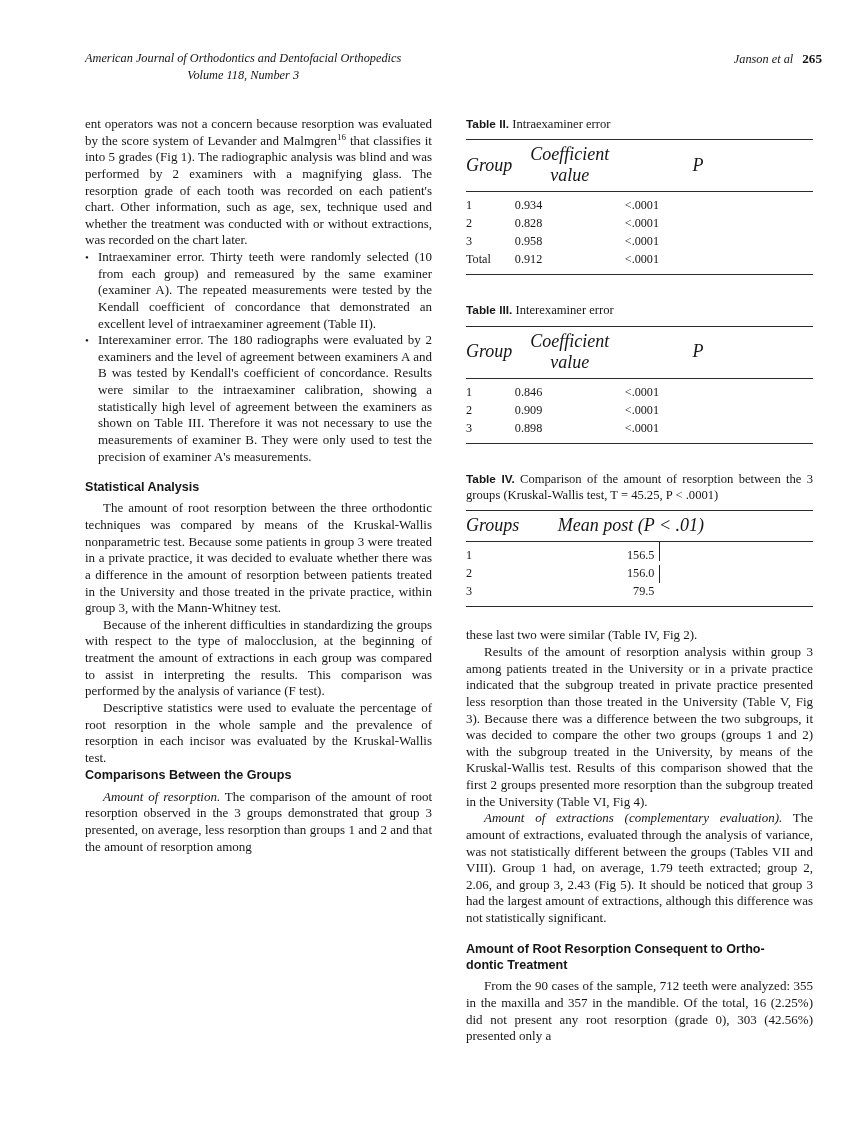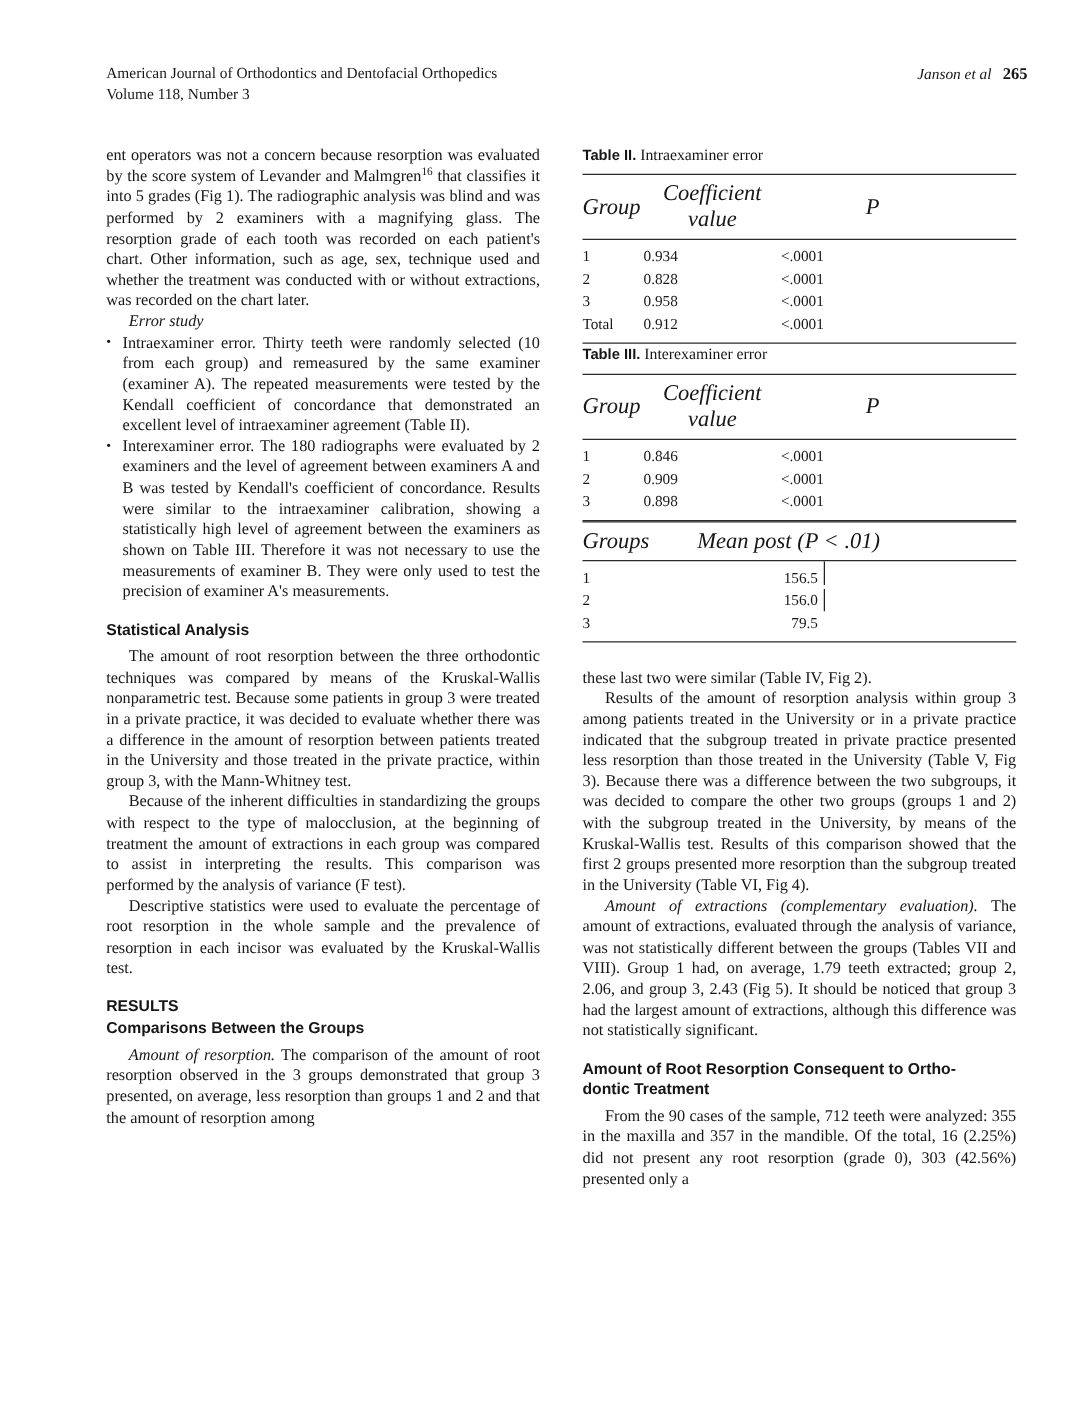--- a/index.html
+++ b/index.html
@@ -1,20 +1,20 @@
 <!DOCTYPE html>
 <html><head>
 <meta charset="utf-8">
 <style>
   html,body{margin:0;padding:0;}
   body{width:866px;height:1122px;background:#ffffff;font-family:"Liberation Serif",serif;color:#161616;}
   .page{position:relative;width:866px;height:1122px;background:#ffffff;overflow:hidden;}
 
   .page-header{position:absolute;top:50px;left:85px;width:737px;display:flex;justify-content:space-between;align-items:flex-start;}
-  .hdr-left{font-size:12.3px;line-height:1.4;}
+  .hdr-left{font-style:italic;font-size:12.3px;line-height:1.4;text-align:center;}
   .hdr-right{font-size:12.3px;white-space:nowrap;padding-top:1px;}
   .hdr-authors{font-style:italic;}
   .hdr-page{font-weight:bold;font-size:13.2px;margin-left:9px;}
 
   .columns{position:absolute;top:116px;left:85px;width:737px;display:flex;gap:34px;}
   .col{width:347px;}
 
   p{margin:0;}
   .body-text{font-size:13px;line-height:1.28;text-align:justify;}
   .indent{text-indent:18px;}
@@ -22,21 +22,21 @@
   sup{font-size:9px;line-height:0;}
 
   .bullet-item{display:flex;}
   .bullet-marker{flex:0 0 13px;width:13px;font-size:11px;padding-top:2px;}
   .bullet-text{flex:1;font-size:13px;line-height:1.28;text-align:justify;}
 
   .subhead{font-family:"Liberation Sans",sans-serif;font-weight:bold;font-size:12.6px;line-height:1.3;margin:14px 0 5px 0;}
   .subhead.stacked-top{margin-bottom:1px;}
   .subhead.stacked-bottom{margin-top:1px;}
 
-  .tbl{}
+  .tbl{margin-bottom:27px;}
   .tbl.last{margin-bottom:18px;}
   .tbl-caption{font-size:12.6px;line-height:1.3;text-align:justify;margin-bottom:7px;}
   .tbl-label{font-family:"Liberation Sans",sans-serif;font-weight:bold;font-size:11.8px;}
   .tbl-rule{height:1px;background:#2b2b2b;}
   table{border-collapse:collapse;table-layout:fixed;width:88%;}
   th,td{padding:0;font-weight:normal;overflow:hidden;}
   .tbl-head th{font-style:italic;font-size:18px;text-align:center;padding:4px 0 5px 0;}
   .tbl-head th.c1{text-align:left;}
   .tbl-body td{font-size:12.2px;padding:1.5px 0;}
   .tbl-body td.c1{text-align:left;}
@@ -61,38 +61,36 @@
     <div class="hdr-right">
       <span class="hdr-authors">Janson et al</span><span class="hdr-page">265</span>
     </div>
   </header>
 
   <div class="columns">
 
     <div class="col">
       <p class="body-text"><span>ent operators was not a concern because resorption was evaluated by the score system of Levander and Malmgren</span><sup>16</sup><span> that classifies it into 5 grades (Fig 1). The radiographic analysis was blind and was performed by 2 examiners with a magnifying glass. The resorption grade of each tooth was recorded on each patient's chart. Other information, such as age, sex, technique used and whether the treatment was conducted with or without extractions, was recorded on the chart later.</span></p>
 
-      <p class="body-text indent ital">Error study</p>
 
       <div class="bullet-item">
         <span class="bullet-marker">•</span>
         <p class="bullet-text">Intraexaminer error. Thirty teeth were randomly selected (10 from each group) and remeasured by the same examiner (examiner A). The repeated measurements were tested by the Kendall coefficient of concordance that demonstrated an excellent level of intraexaminer agreement (Table II).</p>
       </div>
       <div class="bullet-item">
         <span class="bullet-marker">•</span>
         <p class="bullet-text">Interexaminer error. The 180 radiographs were evaluated by 2 examiners and the level of agreement between examiners A and B was tested by Kendall's coefficient of concordance. Results were similar to the intraexaminer calibration, showing a statistically high level of agreement between the examiners as shown on Table III. Therefore it was not necessary to use the measurements of examiner B. They were only used to test the precision of examiner A's measurements.</p>
       </div>
 
       <h3 class="subhead">Statistical Analysis</h3>
 
       <p class="body-text indent">The amount of root resorption between the three orthodontic techniques was compared by means of the Kruskal-Wallis nonparametric test. Because some patients in group 3 were treated in a private practice, it was decided to evaluate whether there was a difference in the amount of resorption between patients treated in the University and those treated in the private practice, within group 3, with the Mann-Whitney test.</p>
       <p class="body-text indent">Because of the inherent difficulties in standardizing the groups with respect to the type of malocclusion, at the beginning of treatment the amount of extractions in each group was compared to assist in interpreting the results. This comparison was performed by the analysis of variance (F test).</p>
       <p class="body-text indent">Descriptive statistics were used to evaluate the percentage of root resorption in the whole sample and the prevalence of resorption in each incisor was evaluated by the Kruskal-Wallis test.</p>
 
-      <h3 class="subhead stacked-top">RESULTS</h3>
       <h3 class="subhead stacked-bottom">Comparisons Between the Groups</h3>
 
       <p class="body-text indent"><span class="ital">Amount of resorption.</span><span> The comparison of the amount of root resorption observed in the 3 groups demonstrated that group 3 presented, on average, less resorption than groups 1 and 2 and that the amount of resorption among</span></p>
     </div>
 
     <div class="col">
 
       <section class="tbl">
         <div class="tbl-caption">
           <span class="tbl-label">Table II.</span>
@@ -188,20 +186,24 @@
             <td class="c1">3</td>
             <td>0.898</td>
             <td>&lt;.0001</td>
           </tr>
         </tbody>
           </table>
         <div class="tbl-rule"></div>
       </section>
 
       <section class="tbl t4 last">
+        <div class="tbl-caption">
+          <span class="tbl-label">Table IV.</span>
+          <span>Comparison of the amount of resorption between the 3 groups (Kruskal-Wallis test, T = 45.25, P &lt; .0001)</span>
+        </div>
         <div class="tbl-rule"></div>
         <table class="tbl-head">
           <colgroup>
               <col style="width:26%">
               <col style="width:56%">
               <col style="width:18%">
             </colgroup>
           <tbody>
               <tr>
             <th class="c1">Groups</th>

